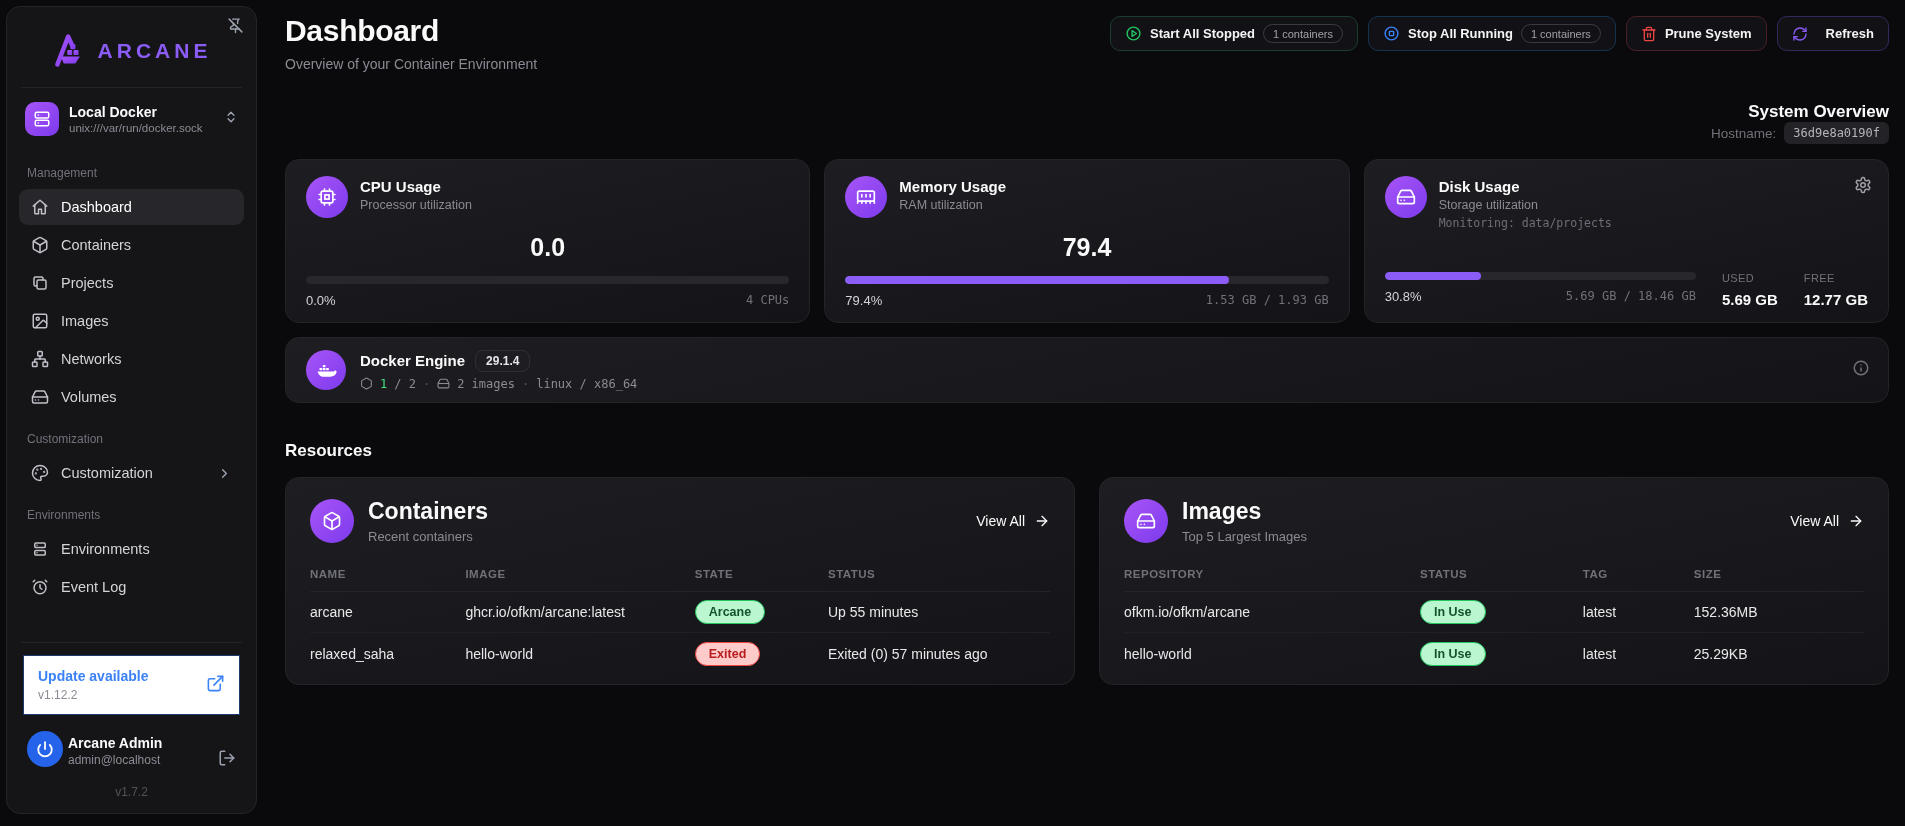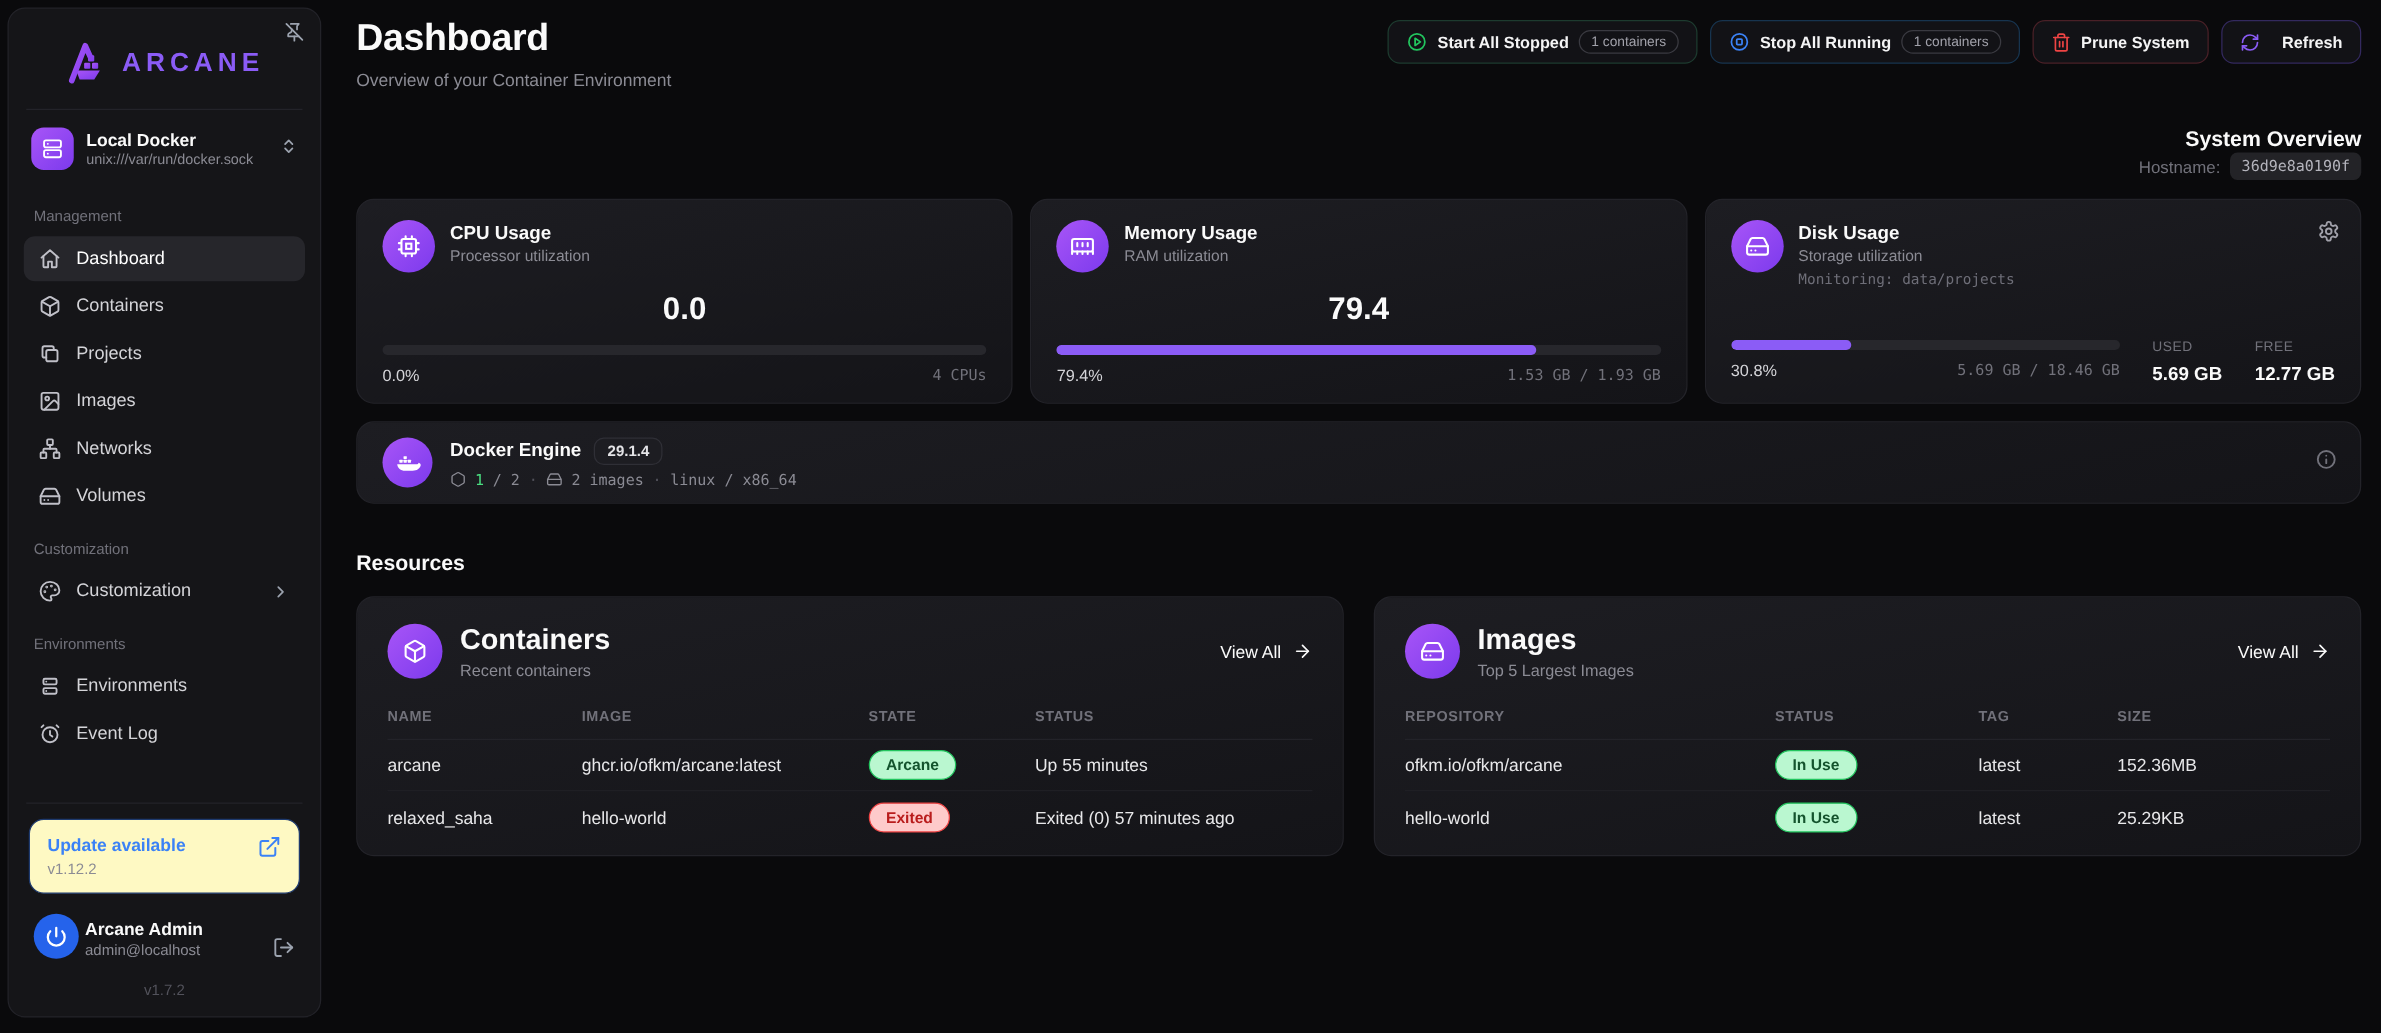--- a/index.html
+++ b/index.html
@@ -20,22 +20,22 @@
   .env-name { font-size:14px; font-weight:600; }
   .env-sock { font-size:11.5px; color:#8b8b94; margin-top:2px; }
   .env-chevrons { margin-left:auto; color:#9ca3af; }
   .section-label { font-size:12px; color:#71717a; padding:16px 10px 8px; }
   .nav-item { display:flex; align-items:center; gap:12px; padding:9px 12px; margin:1px 2px;
     border-radius:9px; font-size:14.5px; color:#d4d4d8; cursor:pointer; }
   .nav-item .nicon { color:#c0c0c8; display:flex; }
   .nav-item.active { background:#26262b; color:#fff; }
   .nav-item .chev { margin-left:auto; color:#9ca3af; display:flex; }
   .side-bottom { margin-top:auto; }
-  .update-card { margin:12px 6px 0; border:1px solid #1e3a6e; background:#fef9c3; border-radius:12px;
-    padding:12px 14px; display:flex; align-items:flex-start; justify-content:space-between; cursor:pointer; }
+  .update-card { margin:12px 6px 0; border:1px solid #1e3a6e; background:#ffffff; border-radius:0;
+    padding:12px 14px; display:flex; align-items:center; justify-content:space-between; cursor:pointer; }
   .update-title { color:#3b82f6; font-size:14px; font-weight:700; }
   .update-ver { color:#8b8b94; font-size:12px; margin-top:4px; }
   .update-card .ext { color:#3b82f6; }
   .user-row { display:flex; align-items:flex-end; gap:5px; padding:16px 10px 6px; }
   .avatar { width:36px; height:36px; border-radius:50%; background:#2563eb; color:#fff;
     display:flex; align-items:center; justify-content:center; flex:none; }
   .user-name { font-size:14px; font-weight:600; }
   .user-mail { font-size:12px; color:#8b8b94; margin-top:2px; }
   .logout { margin-left:auto; color:#9ca3af; cursor:pointer; display:flex; }
   .app-ver { text-align:center; font-size:12px; color:#52525b; padding-top:12px; }

